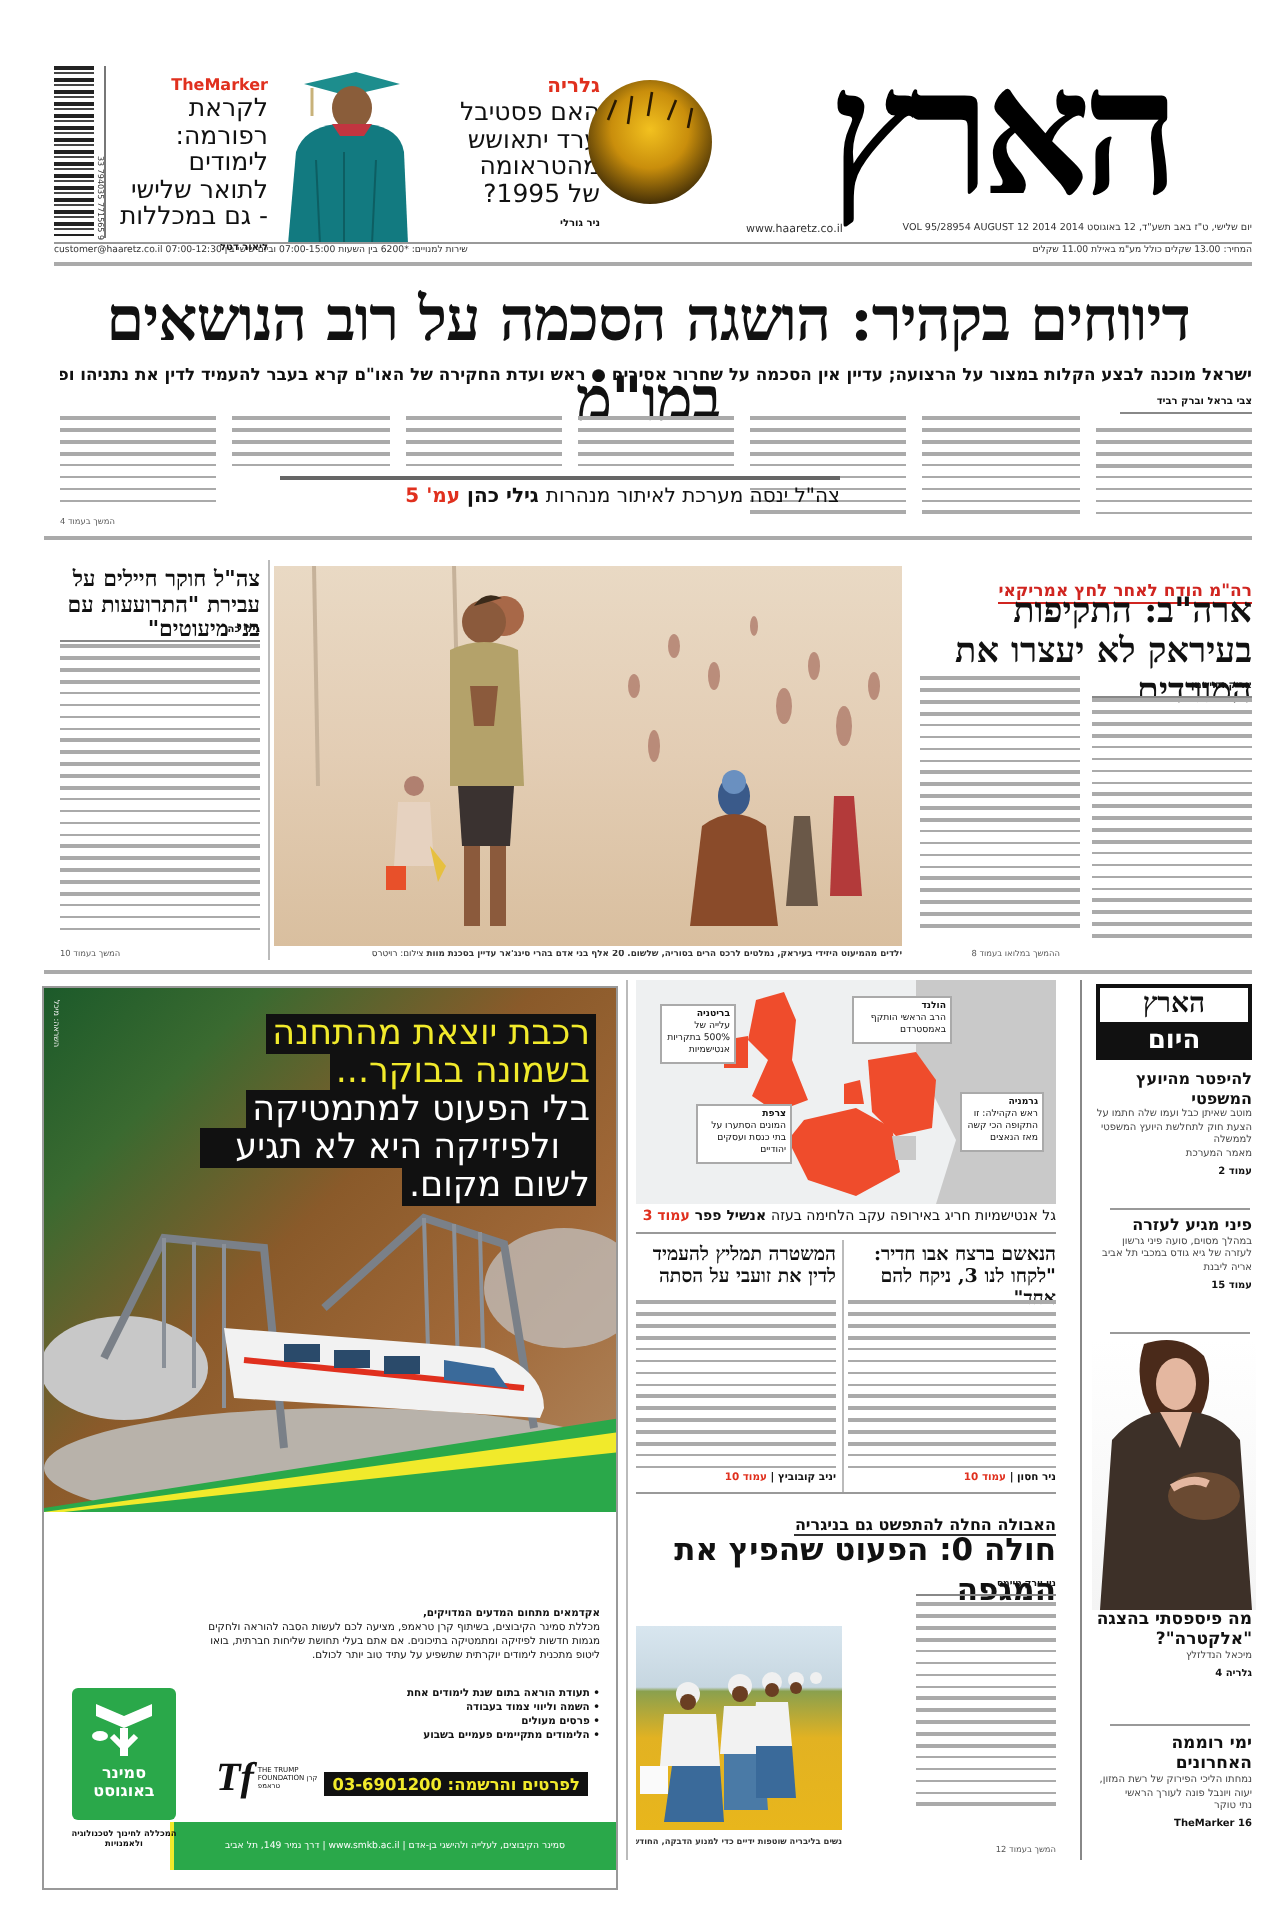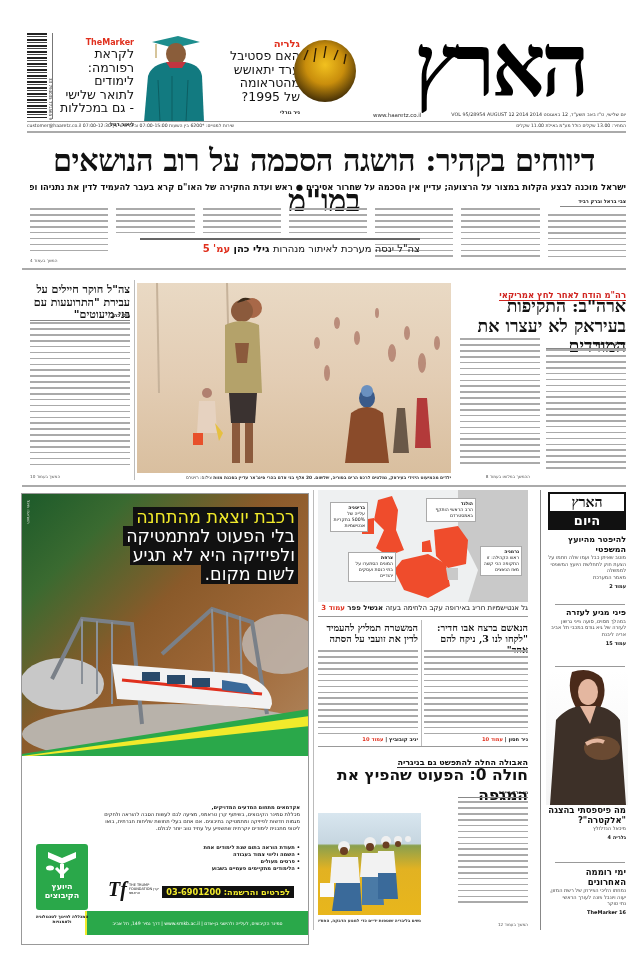--- a/index.html
+++ b/index.html
@@ -310,22 +310,23 @@
       <path d="M90,170 L220,180 Q250,190 250,210 L248,215 L95,205 Z" fill="#f2f2f2"></path>
       <path d="M100,186 L240,200" stroke="#e0301e" stroke-width="3"></path>
       <rect x="120" y="178" width="18" height="9" fill="#2a4a6a"></rect>
       <rect x="145" y="181" width="18" height="9" fill="#2a4a6a"></rect>
       <rect x="170" y="184" width="18" height="9" fill="#2a4a6a"></rect>
       <path d="M200,186 L225,190 L232,200 L200,196 Z" fill="#3a6a9a"></path>
     </svg>
     <div class="abs" style="left:4px;top:6px;writing-mode:vertical-rl;font-size:4px;color:#eee">השראה: מיכל</div>
     <div class="abs" style="right:12px;top:14px;text-align:right;font-weight:normal;font-size:17.5px;line-height:19px">
       <div><span style="background:#111;color:#f1ea2b;padding:0 3px">רכבת יוצאת מהתחנה</span></div>
+      <div><span style="background:#111;color:#f1ea2b;padding:0 3px">בשמונה בבוקר...</span></div>
       <div><span style="background:#111;color:#fff;padding:0 3px">בלי הפעוט למתמטיקה</span></div>
-      <div><span style="background:#111;color:#fff;padding:0 3px">ולפיזיקה היא לא תגיע</span></div>
+      <div><span style="background:#111;color:#fff;padding:0 18px">ולפיזיקה היא לא תגיע</span></div>
       <div><span style="background:#111;color:#fff;padding:0 3px">לשום מקום.</span></div>
     </div>
   </div>
   <div class="abs" style="right:8px;top:310px;width:200px;text-align:right;font-size:5.2px;line-height:7px">
     <b>אקדמאים מתחום המדעים המדויקים,</b><br>
     <span>מכללת סמינר הקיבוצים, בשיתוף קרן טראמפ, מציעה לכם לעשות הסבה להוראה ולחקים מגמות חדשות לפיזיקה ומתמטיקה בתיכונים. אם אתם בעלי תחושת שליחות חברתית, בואו ליטופ מתכנית לימודים יוקרתית שתשפיע על עתיד טוב יותר לכולם.</span>
   </div>
   <ul class="abs" style="right:8px;top:350px;width:110px;text-align:right;font-size:5.2px;line-height:7px;font-weight:bold;list-style:none">
     <li>• <span>תעודת הוראה בתום שנת לימודים אחת</span></li>
     <li>• <span>השמה וליווי צמוד בעבודה</span></li>
@@ -343,21 +344,21 @@
   <div class="abs" style="left:63px;right:0;top:417px;height:24px;background:#2aa84a;border-left:2px solid #f1ea2b;color:#fff;font-size:4.6px;display:flex;align-items:center;justify-content:center;white-space:nowrap">
     <span>סמינר הקיבוצים, לעלייה ולהישגי בן-אדם | www.smkb.ac.il | דרך נמיר 149, תל אביב</span>
   </div>
   <div class="abs" style="left:14px;top:350px;width:52px;height:66px;background:#2aa84a;border-radius:3px;color:#fff;text-align:center">
     <svg width="52" height="34" viewBox="0 0 52 34">
       <path d="M12,8 L26,14 L40,8 L40,14 L26,20 L12,14 Z" fill="#fff"></path>
       <path d="M24,20 L28,20 L28,34 L24,34 Z" fill="#fff"></path>
       <path d="M20,24 L26,30 M32,24 L26,30" stroke="#fff" stroke-width="3"></path>
       <ellipse cx="14" cy="24" rx="4" ry="2.5" fill="#fff"></ellipse>
     </svg>
-    <div style="font-weight:bold;font-size:8px;line-height:9px;padding:0 6px">היועץ הקיבוצים</div>
+    <div style="font-weight:bold;font-size:8px;line-height:9px;padding:0 6px">סמינר באוגוסט</div>
   </div>
   <div class="abs" style="left:10px;top:420px;width:60px;text-align:center;font-size:4.2px;line-height:5px;font-weight:bold">המכללה לחינוך לטכנולוגיה ולאמנויות</div>
 </div>
 
 <div class="abs" style="left:318px;top:490px;width:210px;height:112px;background:#eef0f1;overflow:hidden">
   <svg width="210" height="112" viewBox="0 0 210 112">
     <path d="M140,0 L210,0 L210,112 L150,112 L160,80 L150,60 L140,40 Z" fill="#c9c9c9"></path>
     <path d="M60,10 L74,6 L80,20 L78,40 L86,60 L70,66 L58,58 L66,40 L56,30 Z" fill="#ef4c2c"></path>
     <path d="M44,30 L56,28 L56,44 L44,44 Z" fill="#ef4c2c"></path>
     <path d="M84,70 L110,64 L128,74 L132,96 L110,108 L86,100 L76,80 Z" fill="#ef4c2c"></path>

